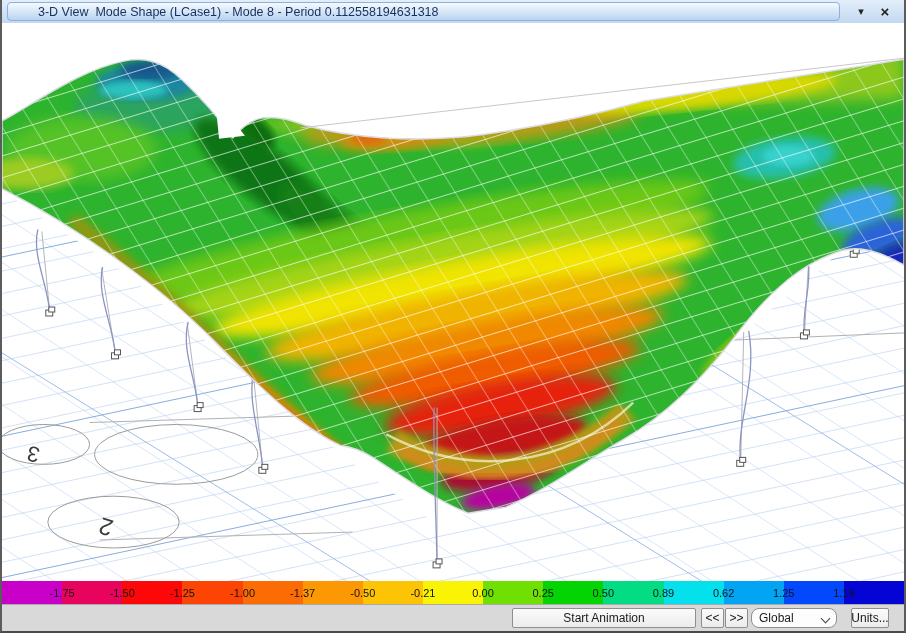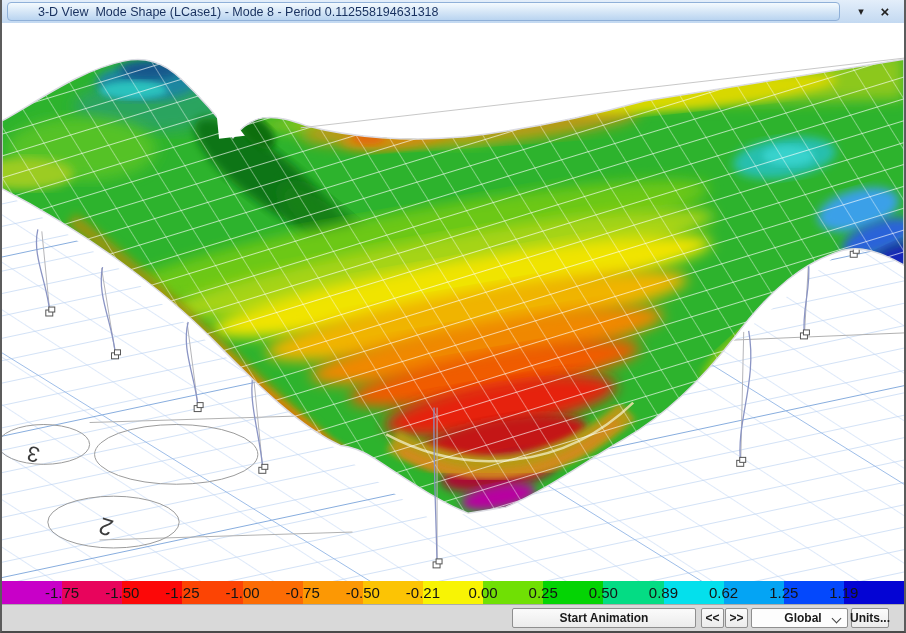--- a/index.html
+++ b/index.html
@@ -15,31 +15,31 @@
   .tb-btn{position:absolute;top:1px;width:22px;height:20px;display:flex;align-items:center;justify-content:center;
           color:#222;font-size:14px;cursor:default;}
   #tb-drop{right:32px;font-size:11px;}
   #tb-close{right:8px;font-size:15px;font-weight:bold;}
   
   #viewport{position:absolute;left:0;top:23px;width:902px;height:584px;background:#ffffff;}
   
   #legend{position:absolute;left:0;bottom:26px;width:100%;height:24px;display:flex;}
   #legend .band{flex:1 1 0;height:100%;}
   .legend-label{position:absolute;top:0;height:24px;line-height:24px;transform:translateX(-50%);
-                font-size:15px;color:#141414;letter-spacing:0px;}
+                font-size:11px;color:#141414;letter-spacing:0px;}
   
   #statusbar{position:absolute;left:0;bottom:0;width:100%;height:26px;background:#d9d9d9;
              border-top:1px solid #ababab;}
   .sb-btn{position:absolute;top:3px;height:20px;box-sizing:border-box;border:1px solid #8f8f8f;border-radius:2px;
           background:linear-gradient(#fbfbfb,#ececec);font-size:12px;color:#1a1a1a;
-          display:flex;align-items:center;justify-content:center;cursor:default;font-weight:bold;}
+          display:flex;align-items:center;justify-content:center;cursor:default;}
   #btn-start{left:510px;width:184px;}
   #btn-back{left:699px;width:23px;}
   #btn-fwd{left:723px;width:23px;}
-  #combo-global{left:749px;width:97px;background:#fdfdfd;justify-content:center;padding-left:7px;}
+  #combo-global{left:749px;width:86px;background:#fdfdfd;justify-content:flex-start;padding-left:7px;border-radius:8px;}
   #combo-global .chev{position:absolute;right:7px;top:6px;width:6px;height:6px;border-right:1.4px solid #444;
           border-bottom:1.4px solid #444;transform:rotate(45deg);}
   #btn-units{left:849px;width:38px;}
 </style>
 </head>
 <body>
 
 <div id="window">
 
   <div id="titlebar">
@@ -230,21 +230,21 @@
     <div class="band" style="background: rgb(4, 212, 4);"></div>
     <div class="band" style="background: rgb(4, 220, 132);"></div>
     <div class="band" style="background: rgb(4, 224, 236);"></div>
     <div class="band" style="background: rgb(4, 164, 244);"></div>
     <div class="band" style="background: rgb(4, 72, 252);"></div>
     <div class="band" style="background: rgb(4, 4, 212);"></div>
     <span class="legend-label" style="left:6.667%">-1.75</span>
     <span class="legend-label" style="left:13.333%">-1.50</span>
     <span class="legend-label" style="left:20%">-1.25</span>
     <span class="legend-label" style="left:26.667%">-1.00</span>
-    <span class="legend-label" style="left:33.333%">-0.75</span>
+    <span class="legend-label" style="left:33.333%">-1.37</span>
     <span class="legend-label" style="left:40%">-0.50</span>
     <span class="legend-label" style="left:46.667%">-0.21</span>
     <span class="legend-label" style="left:53.333%">0.00</span>
     <span class="legend-label" style="left:60%">0.25</span>
     <span class="legend-label" style="left:66.667%">0.50</span>
     <span class="legend-label" style="left:73.333%">0.89</span>
     <span class="legend-label" style="left:80%">0.62</span>
     <span class="legend-label" style="left:86.667%">1.25</span>
     <span class="legend-label" style="left:93.333%">1.19</span>
   </div>

